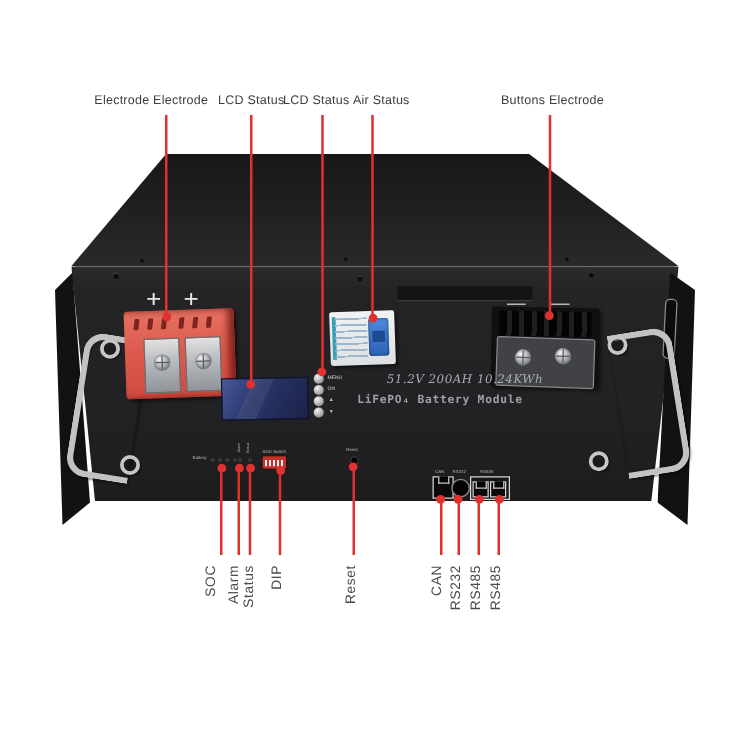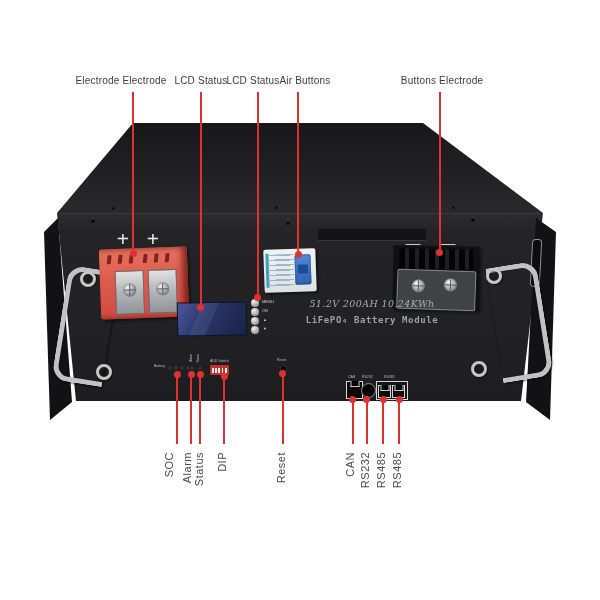--- a/index.html
+++ b/index.html
@@ -76,21 +76,21 @@
        border:1px solid #0d1330;background:linear-gradient(120deg,#4a589e 0%,#2b366a 40%,#1a2248 100%)}
   .lcd::after{content:"";position:absolute;left:18px;top:0;width:16px;height:32px;
        background:rgba(255,255,255,.07);transform:skewX(-25deg)}
   .lbtn{position:absolute;width:8px;height:8px;border-radius:50%;
        background:radial-gradient(circle at 35% 30%,#f2f2f2,#9c9c9c 70%);box-shadow:0 0 1px #555}
   .lbl-col{position:absolute;font-size:4px;color:#cfcfcf;line-height:4px}
 
   
   .spec1{position:absolute;left:372px;top:298px;transform:translateX(-50%);white-space:nowrap;
        font:italic 9.5px "DejaVu Serif",serif;color:#a8acb3;letter-spacing:.4px}
-  .spec2{position:absolute;left:372px;top:315px;transform:translateX(-50%);white-space:nowrap;
+  .spec2{position:absolute;left:352px;top:315px;transform:translateX(-50%);white-space:nowrap;
        font:bold 9px "DejaVu Sans Mono",monospace;color:#9da1a6;letter-spacing:.6px}
 
   
   .tiny{position:absolute;font-size:3.5px;color:#b9b9b9;white-space:nowrap}
   .tiny-v{position:absolute;font-size:3px;color:#b9b9b9;writing-mode:vertical-rl;transform:rotate(180deg)}
   .led{position:absolute;width:4px;height:4px;border-radius:50%;background:#3b3b3d;box-shadow:inset 0 0 1px #000}
   .dip{position:absolute;left:210px;top:365px;width:19px;height:10px;background:#c23229;border-radius:1px;
        box-shadow:0 0 1px #000}
   .dip::after{content:"";position:absolute;left:2px;top:2.5px;width:15px;height:5px;
        background:repeating-linear-gradient(90deg,#f0f0f0 0 1.8px,transparent 1.8px 3.2px)}
@@ -103,21 +103,21 @@
        background:radial-gradient(circle,#020202 55%,#2c2c2e 100%);border:1px solid #8a8a8a}
 </style>
 </head>
 <body>
 
 <div class="canvas">
 
   <div class="t-lab" style="left:121px">Electrode Electrode</div>
   <div class="t-lab" style="left:201px">LCD Status</div>
   <div class="t-lab" style="left:253px">LCD Status</div>
-  <div class="t-lab" style="left:305px">Air Buttons</div>
+  <div class="t-lab" style="left:305px">Air Status</div>
   <div class="t-lab" style="left:442px">Buttons Electrode</div>
 
   <div class="lid"></div>
   <div class="front"></div>
   <div class="seam"></div>
   <div class="vent-slot"></div>
   <div class="ear ear-l"></div>
   <div class="ear ear-r"></div>
   <div class="ear-slot"></div>
 

